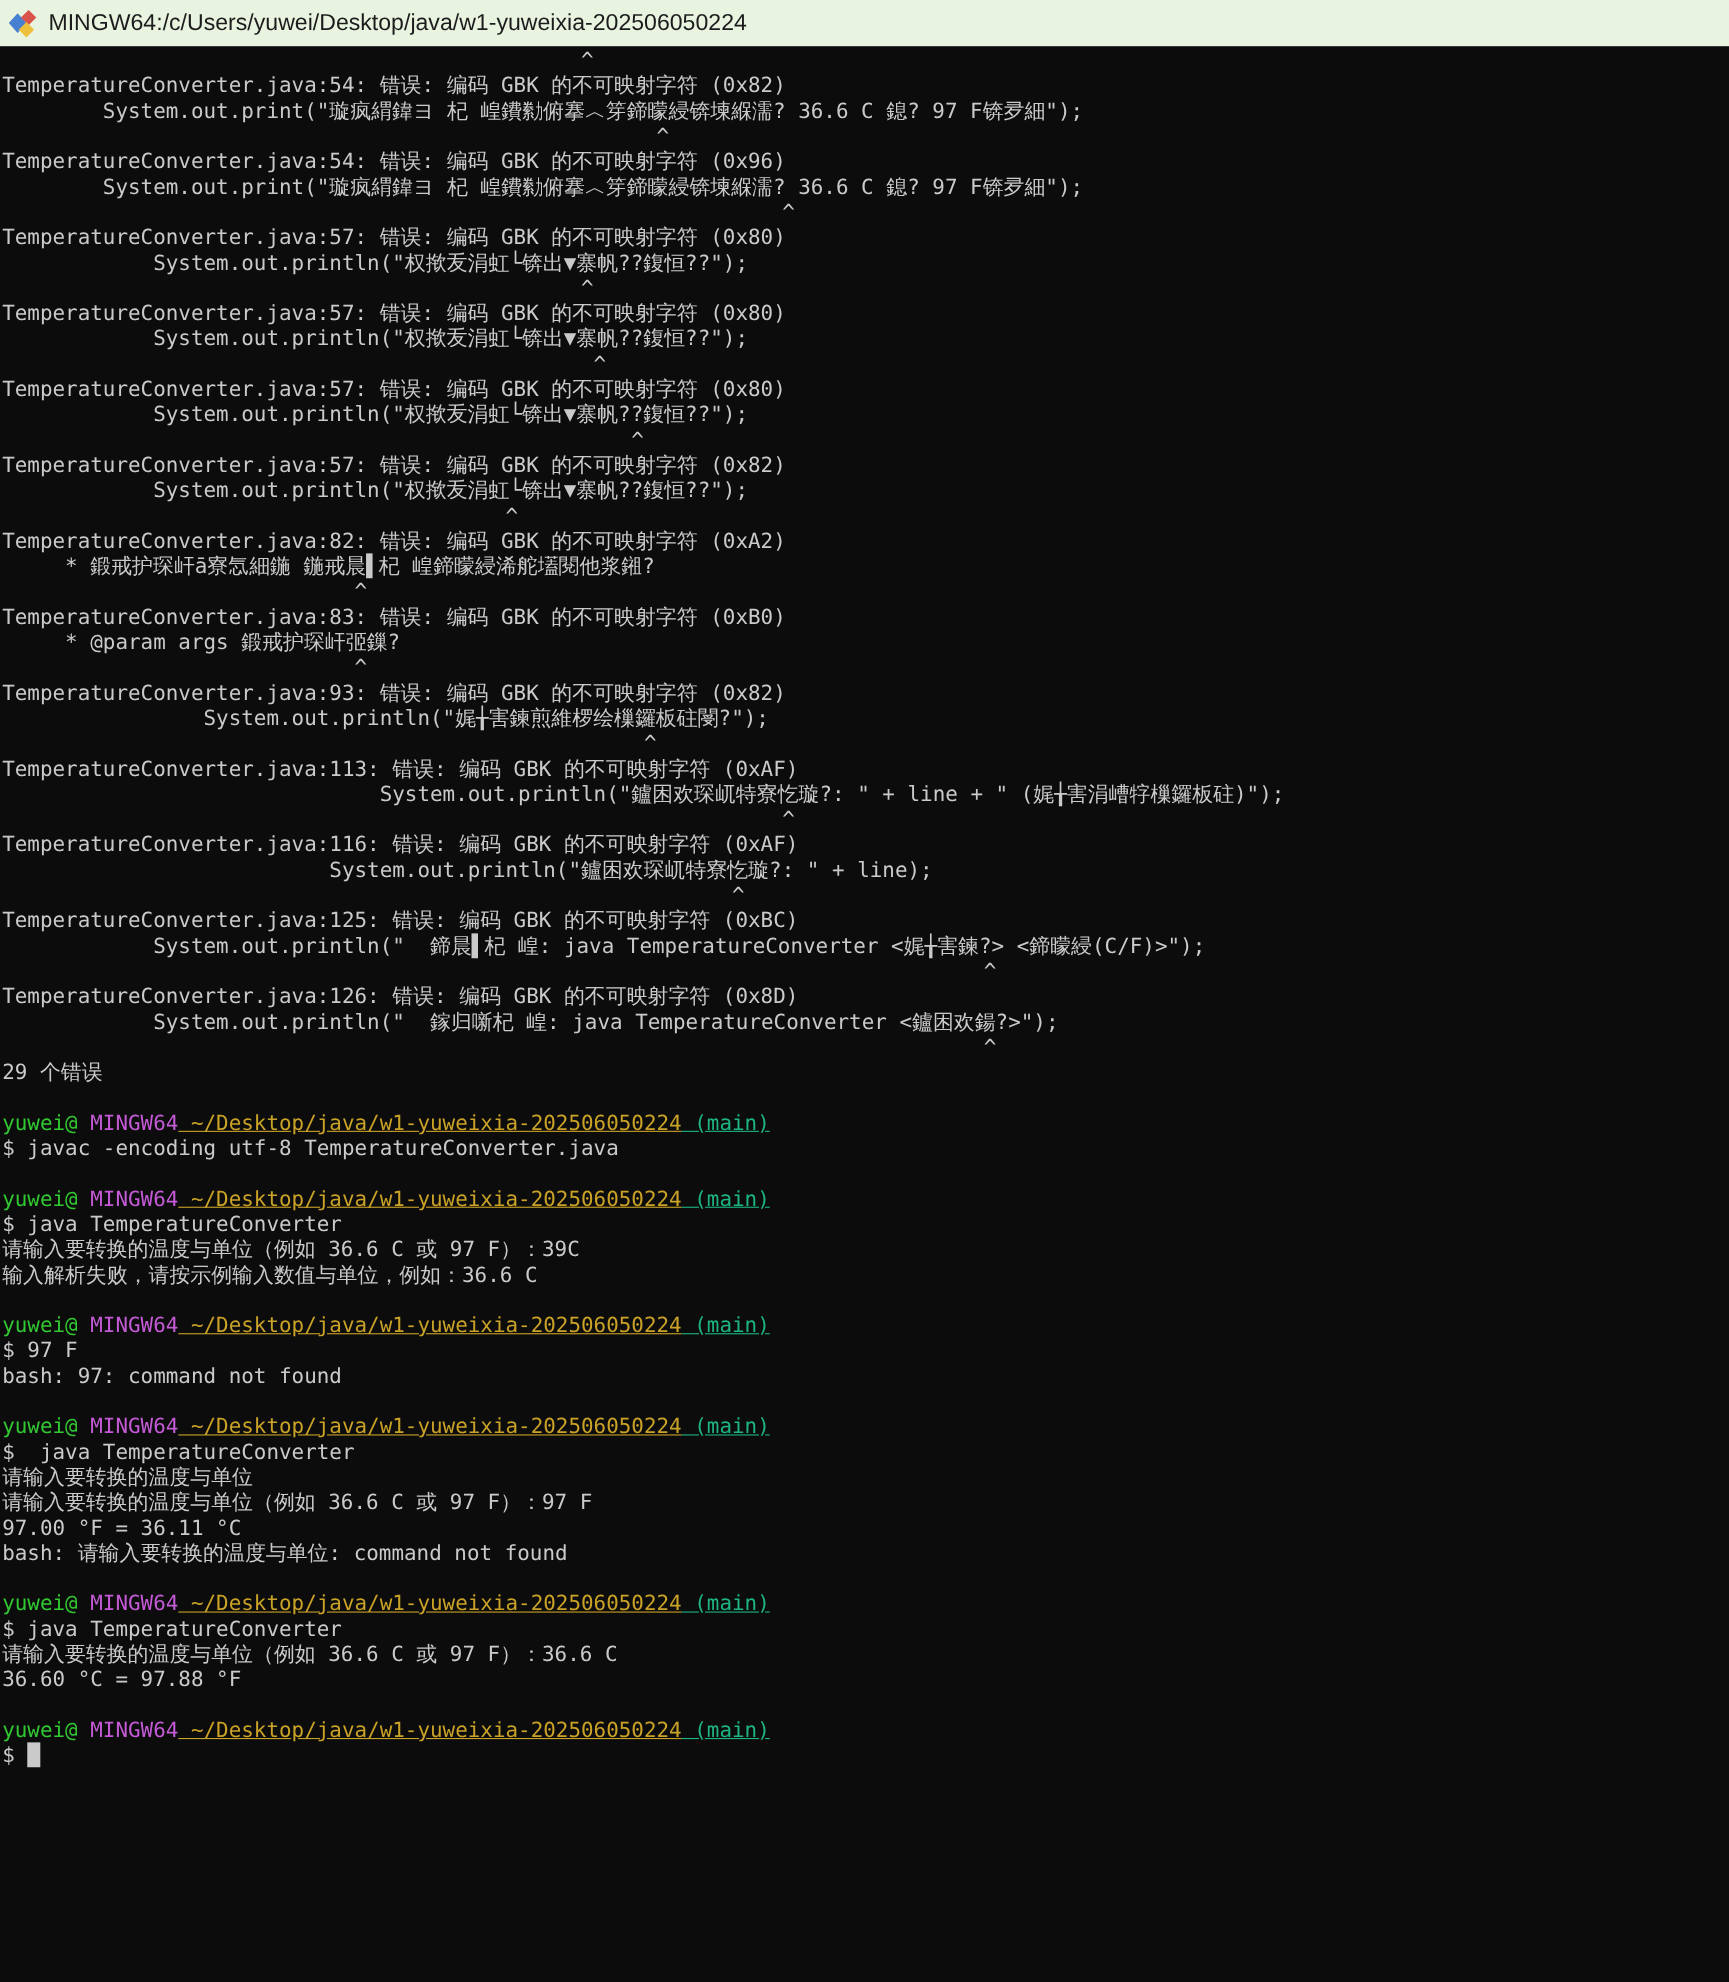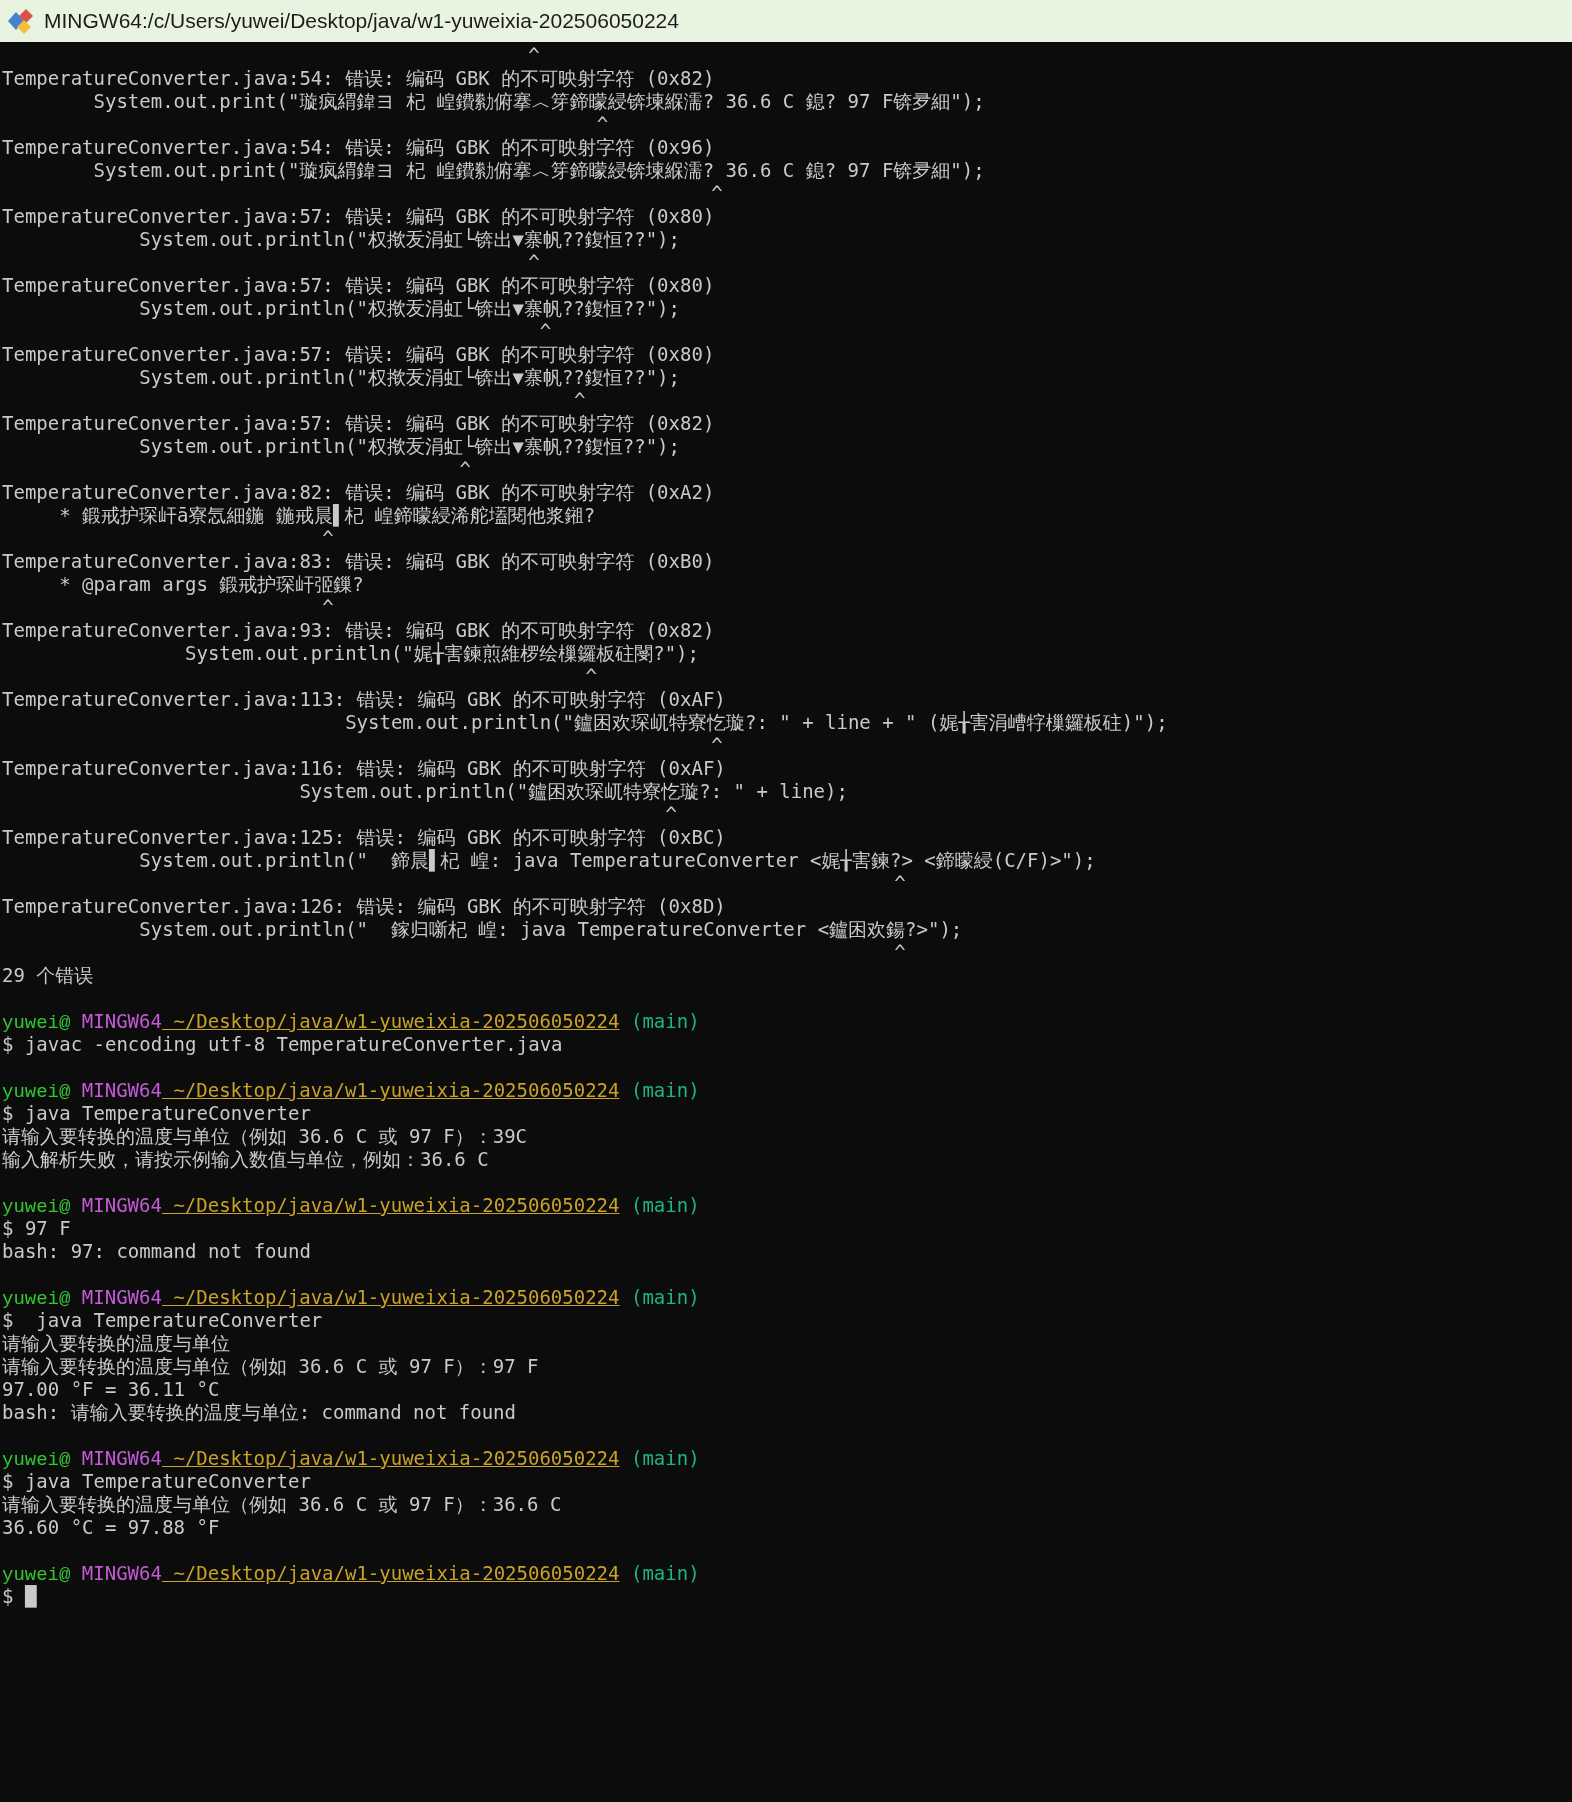--- a/index.html
+++ b/index.html
@@ -43,24 +43,24 @@
     font-size: 19px;
     color: var(--fg, #cacaca);
     white-space: pre;
     overflow: hidden;
   }
   .line {
     height: 23px;
     line-height: 23px;
     white-space: pre;
   }
-  .c-green   { color: var(--green,   #32c832); font-family: Liberation Mono, monospace; }
+  .c-green   { color: var(--green,   #32c832); }
   .c-magenta { color: var(--magenta, #c45ad6); }
   .c-yellow  { color: var(--yellow,  #c9a227); text-decoration: underline; }
-  .c-cyan    { color: var(--cyan,    #1db584); }
+  .c-cyan    { color: var(--cyan,    #1db584); text-decoration: underline; }
   .c-cursor  { color: var(--fg, #cacaca); }
 </style>
 </head>
 <body>
 
 <div class="window">
   <div class="titlebar">
     <span class="app-icon">
       <svg width="28" height="28" viewBox="0 0 28 28">
         <polygon points="8,5 16,14 8,23 0,14" fill="#477fd1"></polygon>

